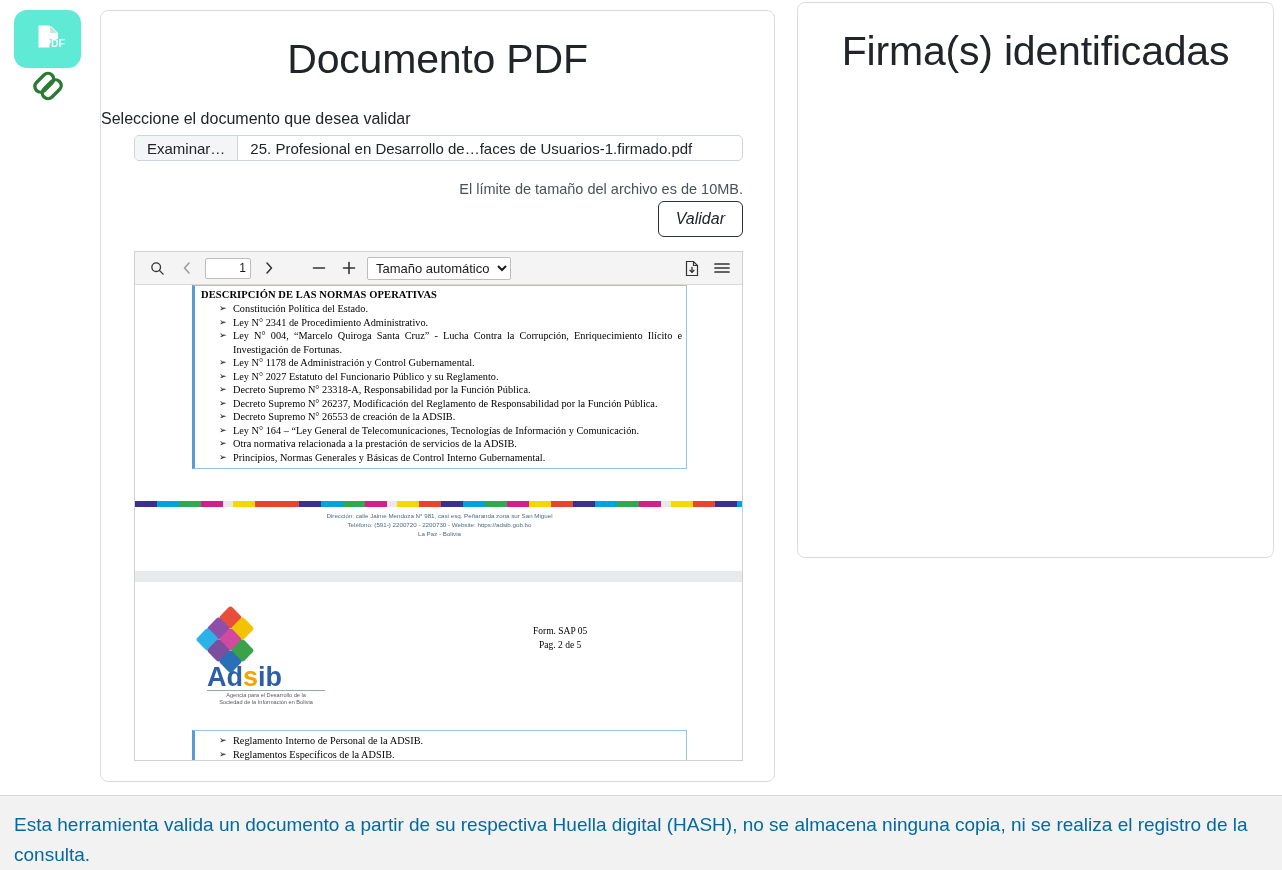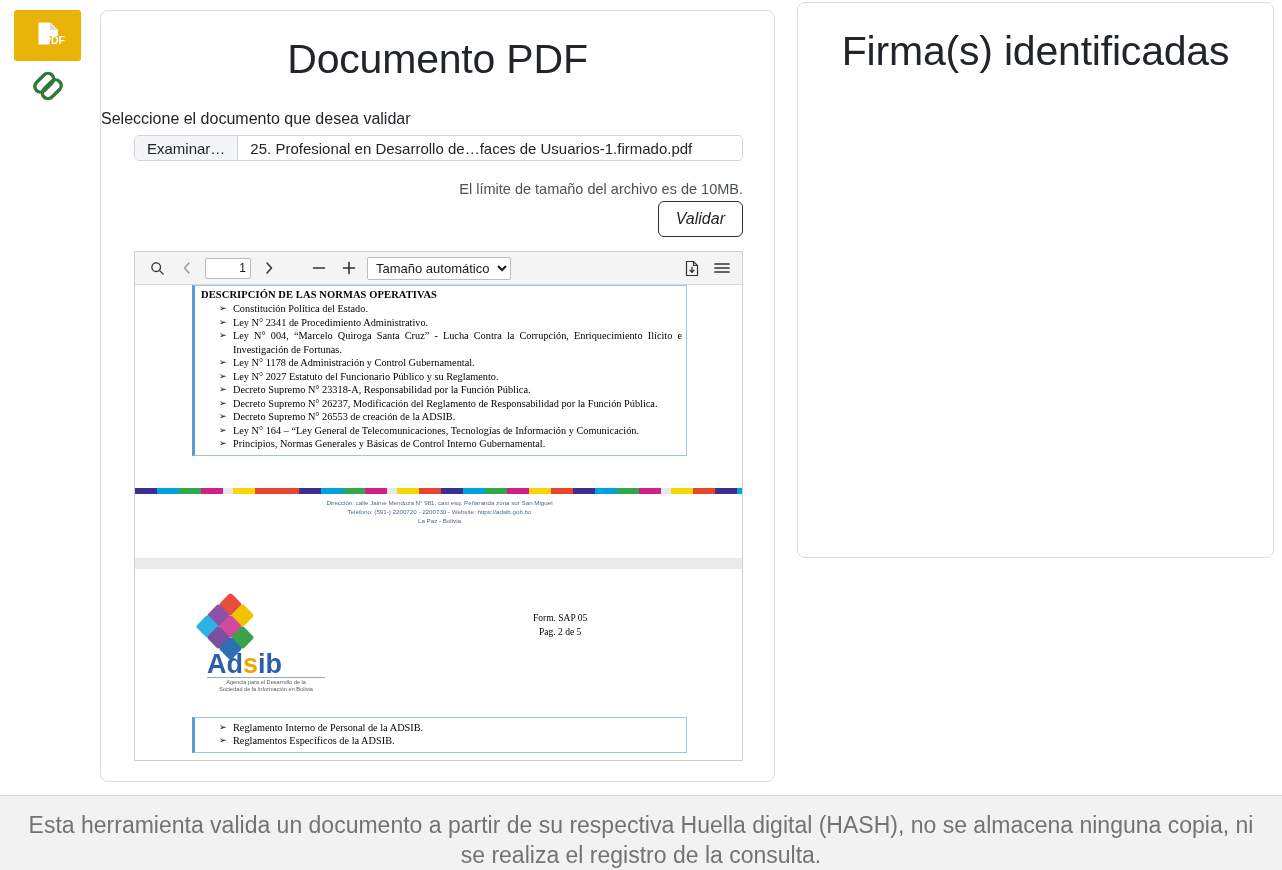--- a/index.html
+++ b/index.html
@@ -8,22 +8,22 @@
     width: 1282px; height: 870px;
     background: #ffffff;
     font-family: "Liberation Sans", sans-serif;
     overflow: hidden;
   }
   .app { position: relative; width: 1282px; height: 870px; }
 
   
   .rail { position: absolute; left: 0; top: 0; width: 96px; height: 795px; }
   .pdf-badge {
-    position: absolute; left: 14px; top: 10px; width: 67px; height: 51px;
-    background: #eab308; border-radius: 3px;
+    position: absolute; left: 14px; top: 10px; width: 67px; height: 58px;
+    background: #5eead4; border-radius: 13px;
   }
   .pdf-badge svg { position: absolute; left: 50%; top: 50%; transform: translate(-50%,-50%); }
   .link-icon { position: absolute; left: 28px; top: 66px; width: 40px; height: 40px; }
 
   
   .card {
     position: absolute; background: #fff;
     border: 1px solid #dcdcdc; border-radius: 8px;
   }
   .card-left  { left: 100px; top: 10px; width: 675px; height: 772px; }
@@ -153,23 +153,22 @@
     text-align: center; line-height: 14px; margin-left: 170px; padding-top: 14px;
   }
 
   
   .banner {
     position: absolute; left: 0; top: 795px; width: 1282px; height: 75px;
     background: #f2f2f2; border-top: 1px solid #d4d4d4;
     padding: 14px 14px 0 14px;
   }
   .banner p {
-    margin: 0; font-size: 23px; color: #737373; line-height: 30px;
+    margin: 0; font-size: 19px; color: #0369a1; line-height: 30px;
     font-family: "Liberation Sans", sans-serif;
-    text-align: center;
   }
 </style>
 </head>
 <body>
 
 <div class="app">
 
   <div class="rail">
     <div class="pdf-badge">
       <svg width="36" height="36" viewBox="0 0 36 36">
@@ -269,20 +268,21 @@
             <div class="doc-h">DESCRIPCIÓN DE LAS NORMAS OPERATIVAS</div>
             <div class="doc-li">Constitución Política del Estado.</div>
             <div class="doc-li">Ley N° 2341 de Procedimiento Administrativo.</div>
             <div class="doc-li">Ley N° 004, “Marcelo Quiroga Santa Cruz” - Lucha Contra la Corrupción, Enriquecimiento Ilícito e Investigación de Fortunas.</div>
             <div class="doc-li">Ley N° 1178 de Administración y Control Gubernamental.</div>
             <div class="doc-li">Ley N° 2027 Estatuto del Funcionario Público y su Reglamento.</div>
             <div class="doc-li">Decreto Supremo N° 23318-A, Responsabilidad por la Función Pública.</div>
             <div class="doc-li">Decreto Supremo N° 26237, Modificación del Reglamento de Responsabilidad por la Función Pública.</div>
             <div class="doc-li">Decreto Supremo N° 26553 de creación de la ADSIB.</div>
             <div class="doc-li">Ley N° 164 – “Ley General de Telecomunicaciones, Tecnologías de Información y Comunicación.</div>
+            <div class="doc-li">Otra normativa relacionada a la prestación de servicios de la ADSIB.</div>
             <div class="doc-li">Principios, Normas Generales y Básicas de Control Interno Gubernamental.</div>
           </div>
 
           <div class="color-bar" id="colorbar1">
               <i style="width: 22px; background: rgb(59, 47, 143);"></i>
               <i style="width: 22px; background: rgb(0, 163, 224);"></i>
               <i style="width: 22px; background: rgb(47, 168, 79);"></i>
               <i style="width: 22px; background: rgb(210, 31, 138);"></i>
               <i style="width: 10px; background: rgb(232, 232, 232);"></i>
               <i style="width: 22px; background: rgb(245, 216, 0);"></i>

